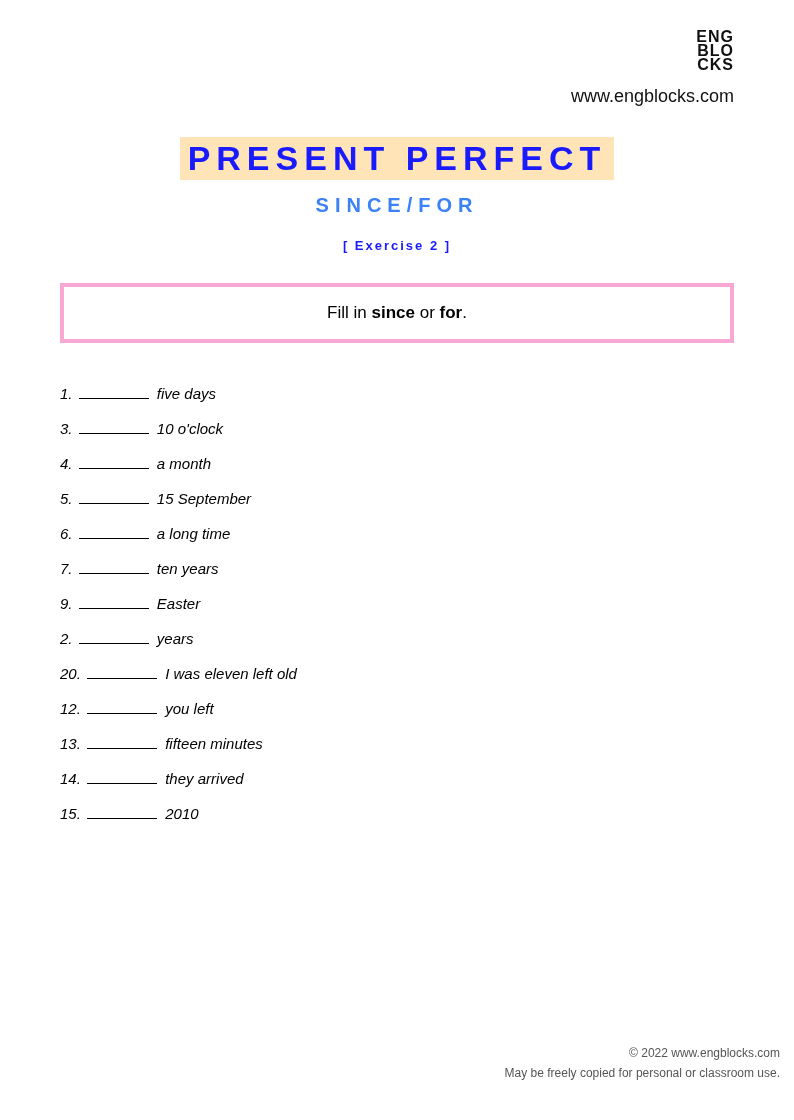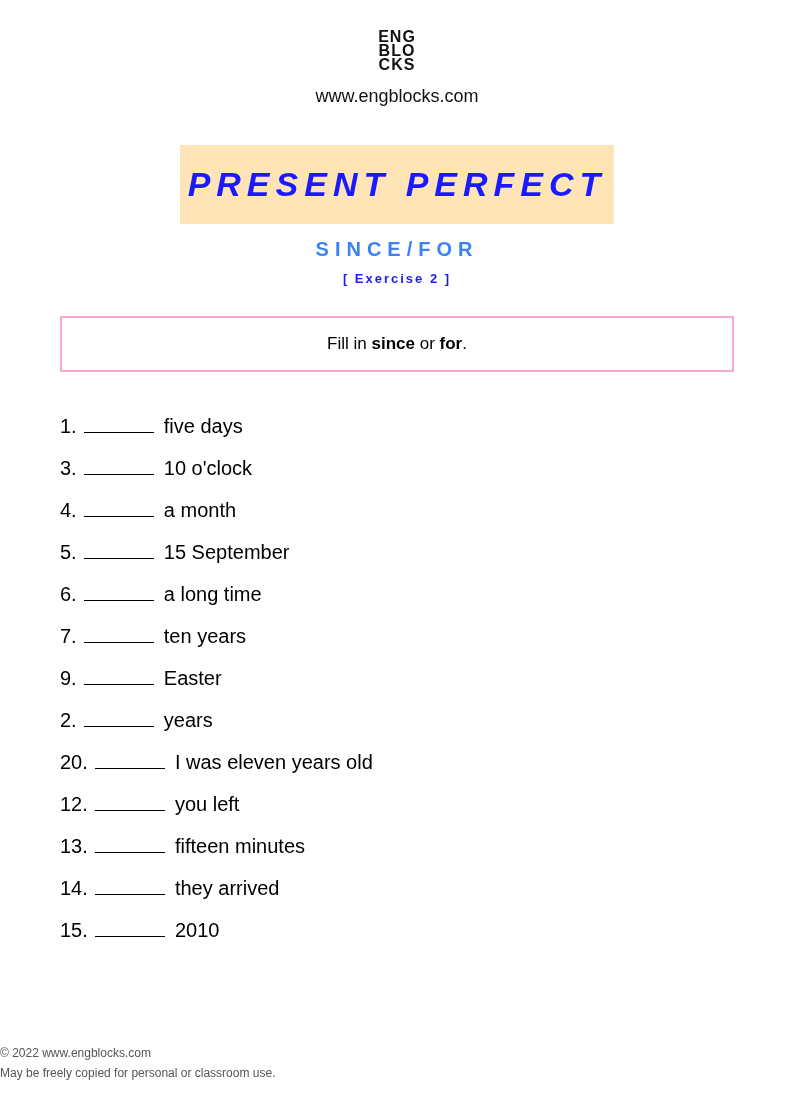--- a/index.html
+++ b/index.html
@@ -11,22 +11,22 @@
     font-family: Arial, Helvetica, sans-serif;
     background: #ffffff;
     width: 794px;
     height: 1120px;
     position: relative;
   }
   .page {
     padding: 30px 60px;
   }
   .header {
-    text-align: center;
-    margin-bottom: 38px;
+    text-align: right;
+    margin-bottom: 30px;
   }
   .logo {
     display: inline-block;
     font-family: Arial, sans-serif;
     font-weight: 900;
     font-size: 16px;
     line-height: 14px;
     letter-spacing: 1px;
     color: #111;
     margin-bottom: 8px;
@@ -44,75 +44,75 @@
     margin-top: 30px;
     margin-bottom: 30px;
   }
   .title-main {
     display: inline-block;
     background: #ffe4b8;
     color: #1a1aff;
     font-weight: 900;
     font-size: 34px;
     letter-spacing: 6px;
-    padding: 20px 8px;
+    padding: 2px 8px;
     margin-bottom: 8px;
-    font-style: italic;
   }
   .title-sub {
     color: #3b82f6;
     font-weight: 900;
     font-size: 20px;
     letter-spacing: 6px;
     margin-top: 6px;
   }
   .title-exercise {
     color: #1a1aff;
     font-weight: 900;
     font-size: 13px;
     letter-spacing: 2px;
-    margin-top: 10px;
+    margin-top: 21px;
   }
   .instruction-box {
-    border: 2px solid #f9a8d4;
+    border: 4px solid #f9a8d4;
     padding: 16px;
     text-align: center;
     margin-bottom: 40px;
     font-size: 17px;
   }
   .instruction-box .plain {
     font-weight: normal;
   }
   .instruction-box .bold {
     font-weight: 900;
   }
   .items {
-    font-size: 20px;
+    font-size: 15px;
     line-height: 1.4;
+    font-style: italic;
   }
   .item {
     margin-bottom: 14px;
   }
   .num {
     display: inline;
   }
   .blank {
     display: inline-block;
     border-bottom: 1px solid #000;
     width: 70px;
     height: 14px;
     vertical-align: baseline;
     margin: 0 4px 0 2px;
   }
   .footer {
     position: absolute;
     bottom: 40px;
     left: 0;
-    right: 8px;
-    text-align: left;
+    right: 14px;
+    text-align: right;
     font-size: 12px;
     color: #555;
   }
   .footer .line1 {
     margin-bottom: 6px;
   }
 </style>
 </head>
 <body>
 
@@ -138,21 +138,21 @@
 
   <div class="items" id="items-container">
   <div class="item"><span class="num">1.</span> <span class="blank"></span><span> five days</span></div>
       <div class="item"><span class="num">3.</span> <span class="blank"></span><span> 10 o'clock</span></div>
       <div class="item"><span class="num">4.</span> <span class="blank"></span><span> a month</span></div>
       <div class="item"><span class="num">5.</span> <span class="blank"></span><span> 15 September</span></div>
       <div class="item"><span class="num">6.</span> <span class="blank"></span><span> a long time</span></div>
       <div class="item"><span class="num">7.</span> <span class="blank"></span><span> ten years</span></div>
       <div class="item"><span class="num">9.</span> <span class="blank"></span><span> Easter</span></div>
       <div class="item"><span class="num">2.</span> <span class="blank"></span><span> years</span></div>
-      <div class="item"><span class="num">20.</span> <span class="blank"></span><span> I was eleven years old</span></div>
+      <div class="item"><span class="num">20.</span> <span class="blank"></span><span> I was eleven left old</span></div>
       <div class="item"><span class="num">12.</span> <span class="blank"></span><span> you left</span></div>
       <div class="item"><span class="num">13.</span> <span class="blank"></span><span> fifteen minutes</span></div>
       <div class="item"><span class="num">14.</span> <span class="blank"></span><span> they arrived</span></div>
       <div class="item"><span class="num">15.</span> <span class="blank"></span><span> 2010</span></div>
     </div>
 </div>
 
 <div class="footer">
   <div class="line1">© 2022 www.engblocks.com</div>
   <div class="line2">May be freely copied for personal or classroom use.</div>

